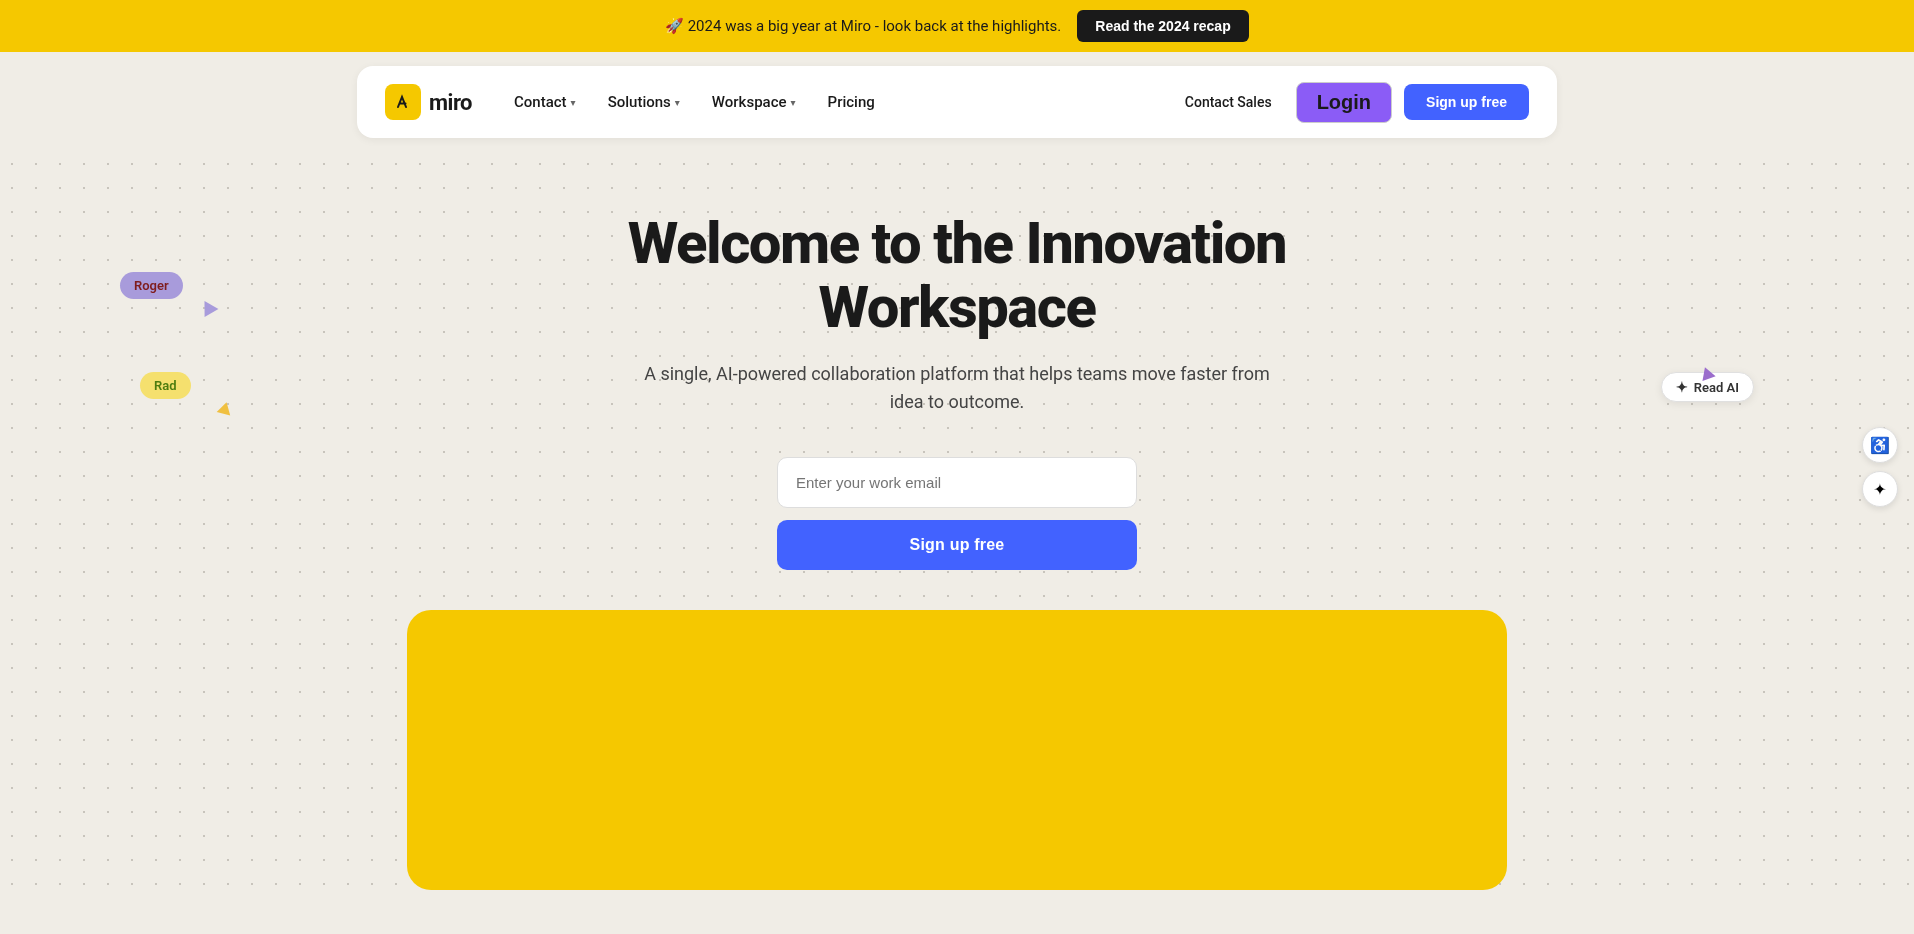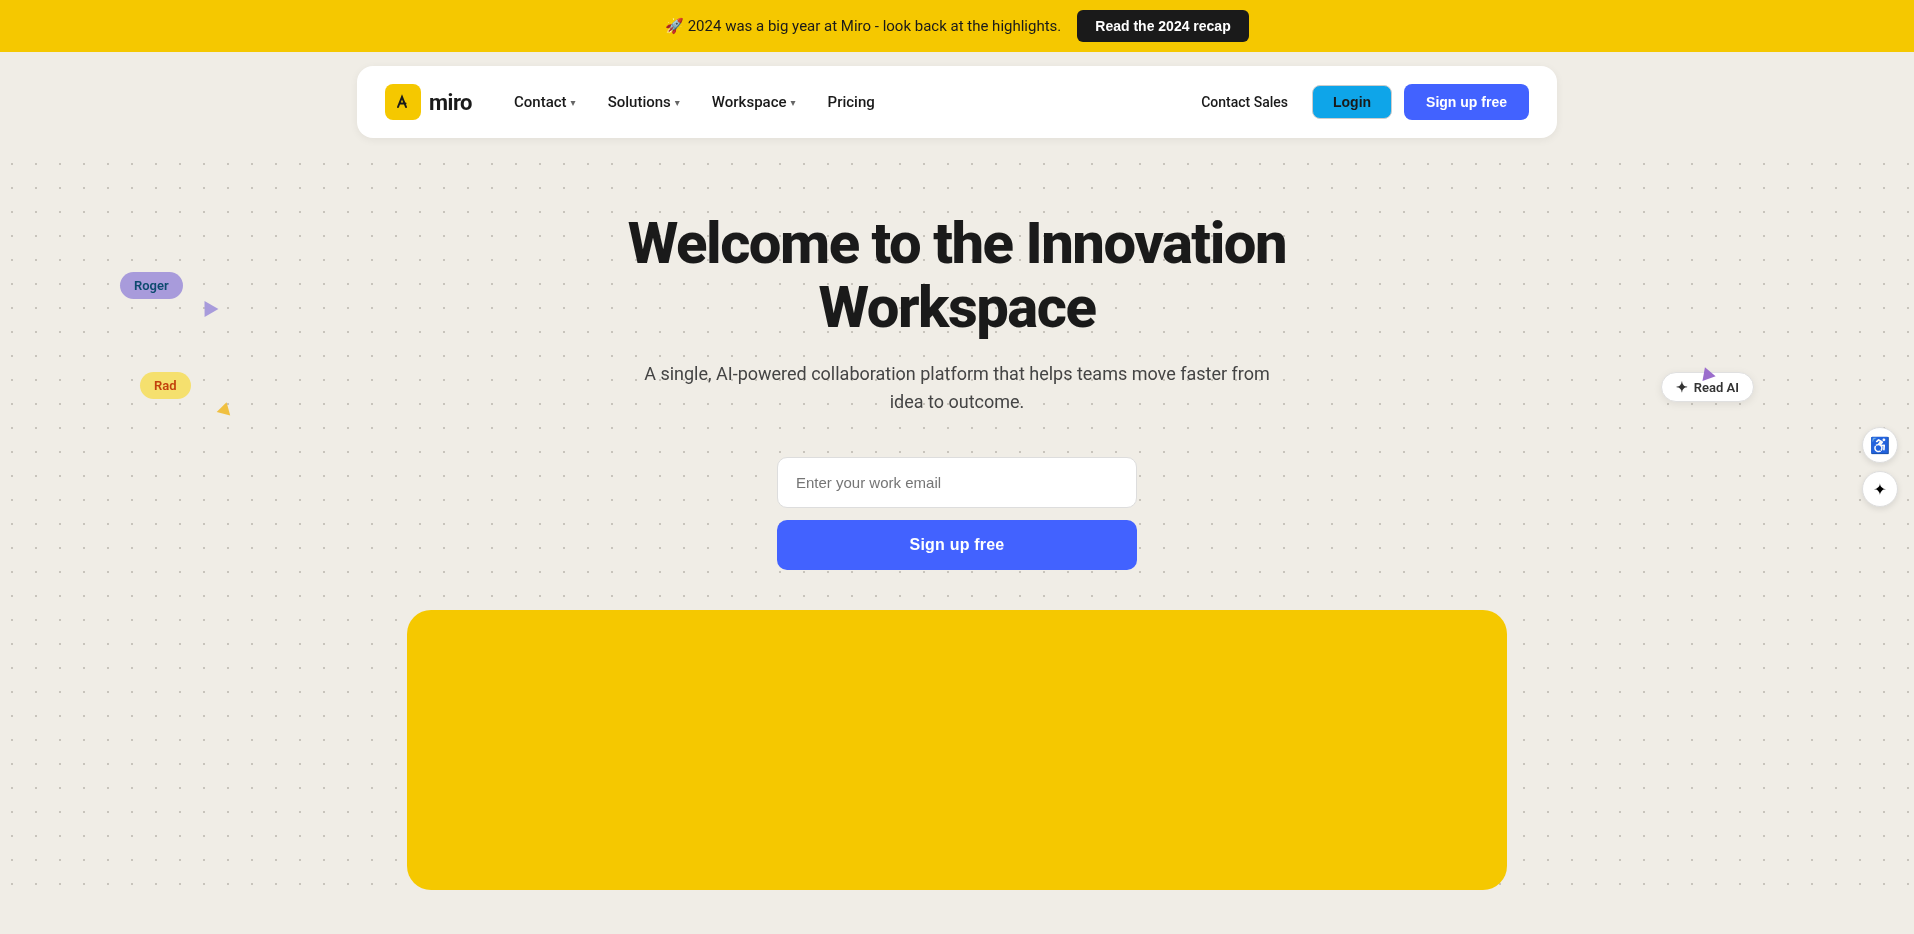--- a/index.html
+++ b/index.html
@@ -107,25 +107,25 @@
     .contact-sales {
       font-size: 14px;
       color: #1a1a1a;
       cursor: pointer;
       font-weight: 500;
       padding: 8px 12px;
       border-radius: 8px;
     }
     .login-btn {
       border: 1.5px solid #ccc;
-      background: #0ea5e9;
+      background: #8b5cf6;
       color: #1a1a1a;
       border-radius: 8px;
       padding: 8px 20px;
-      font-size: 14px;
+      font-size: 20px;
       font-weight: 600;
       cursor: pointer;
     }
     .signup-btn {
       background: #4262ff;
       color: #fff;
       border: none;
       border-radius: 8px;
       padding: 10px 22px;
       font-size: 14px;
@@ -202,27 +202,27 @@
       align-items: center;
       gap: 6px;
       border-radius: 20px;
       padding: 6px 14px;
       font-size: 13px;
       font-weight: 600;
       white-space: nowrap;
     }
     .cursor-roger {
       background: #a89bdb;
-      color: #0c4a6e;
+      color: #7f1d1d;
       top: 120px;
       left: 120px;
     }
     .cursor-rad {
       background: #f5e06e;
-      color: #c2410c;
+      color: #4d7c0f;
       top: 220px;
       left: 140px;
     }
     .cursor-miro-ai {
       background: #fff;
       color: #333;
       border: 1.5px solid #e0e0e0;
       top: 220px;
       right: 160px;
       box-shadow: 0 2px 8px rgba(0,0,0,0.08);

